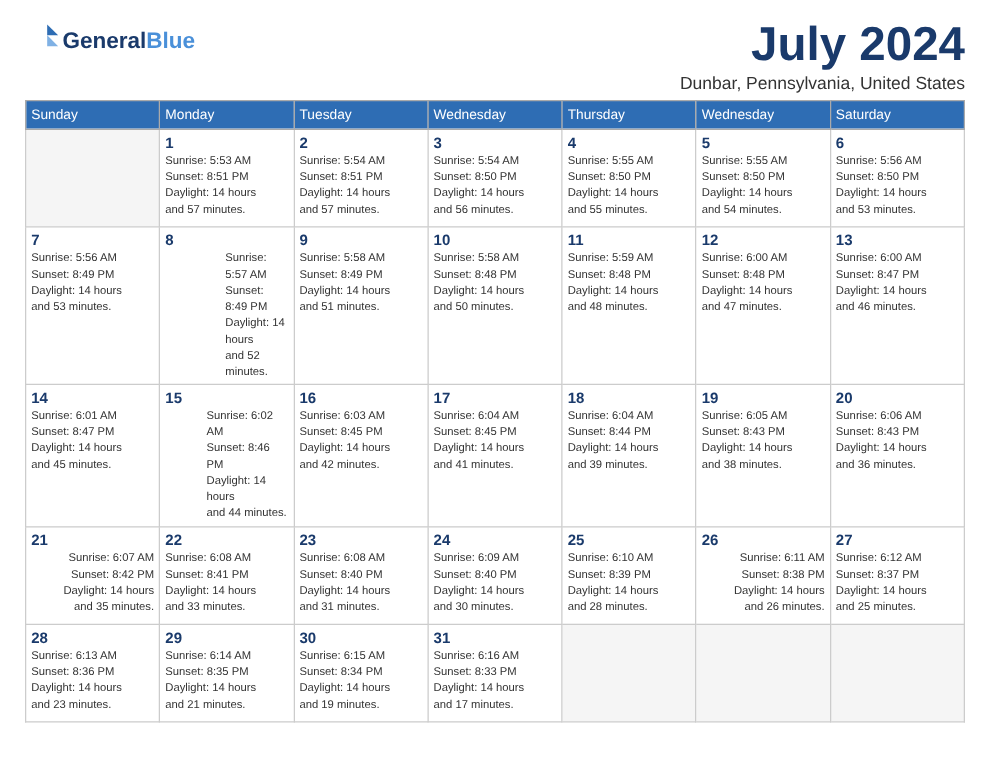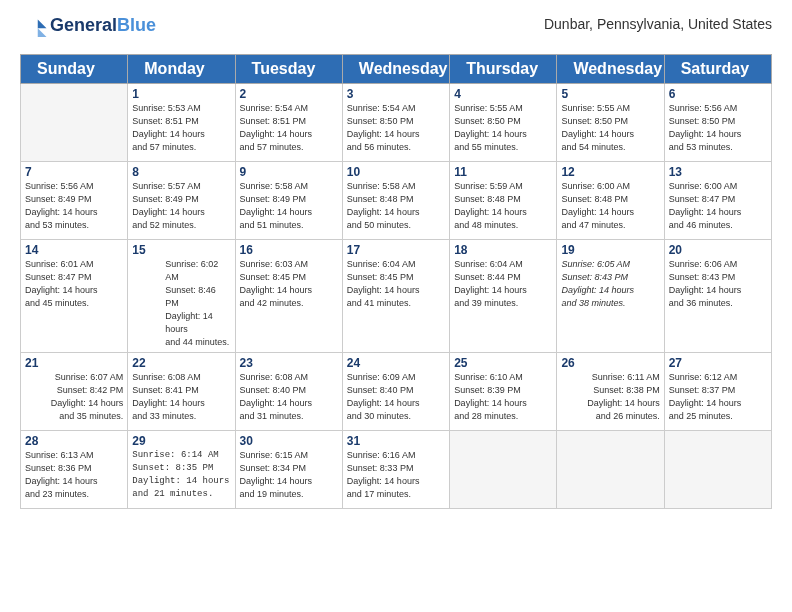--- a/index.html
+++ b/index.html
@@ -15,21 +15,21 @@
       padding: 16px 20px 10px 20px;
     }
     .header-row {
       display: flex;
       justify-content: space-between;
       align-items: flex-start;
       margin-bottom: 6px;
     }
     .logo {
       display: flex;
-      align-items: flex-start;
+      align-items: center;
     }
     .logo-text {
       font-size: 18px;
       font-weight: bold;
       color: #1a3a6b;
       line-height: 1.1;
     }
     .logo-text span {
       color: #4a90d9;
     }
@@ -53,23 +53,23 @@
       text-align: right;
     }
     table {
       width: 100%;
       border-collapse: collapse;
       table-layout: fixed;
     }
     th {
       background-color: #2e6db4;
       color: #fff;
-      font-size: 16px;
-      font-weight: bold;
-      padding: 5px 16px;
+      font-size: 11px;
+      font-weight: normal;
+      padding: 5px 4px;
       text-align: left;
       border: 1px solid #aaa;
     }
     td {
       border: 1px solid #ccc;
       vertical-align: top;
       padding: 3px 4px;
       font-size: 9.5px;
       color: #222;
       height: 78px;
@@ -103,20 +103,21 @@
           <polygon points="18,14 28,24 18,24" fill="#4a90d9" opacity="0.7"></polygon>
         </svg>
       </div>
       <div>
         <div class="logo-text">
           <span style="color:#1a3a6b;">General</span><span style="color:#4a90d9;">Blue</span>
         </div>
       </div>
     </div>
     <div class="title-block">
+      <div class="month-title">July 2024</div>
       <div class="location">Dunbar, Pennsylvania, United States</div>
     </div>
   </div>
 
   <table>
     <thead>
       <tr>
       <th>Sunday</th>
           <th>Monday</th>
           <th>Tuesday</th>
@@ -175,21 +176,21 @@
         <tr>
           <td>
             <span class="day-num">7</span>
             <div class="day-info" style="white-space: pre-line;">Sunrise: 5:56 AM
 Sunset: 8:49 PM
 Daylight: 14 hours
 and 53 minutes.</div>
           </td>
           <td>
             <span class="day-num">8</span>
-            <div class="day-info" style="white-space: pre-line;">Sunrise: 5:57 AM
+            <div class="day-info" style="white-space: pre-line; margin-left: 48px;">Sunrise: 5:57 AM
 Sunset: 8:49 PM
 Daylight: 14 hours
 and 52 minutes.</div>
           </td>
           <td>
             <span class="day-num">9</span>
             <div class="day-info" style="white-space: pre-line;">Sunrise: 5:58 AM
 Sunset: 8:49 PM
 Daylight: 14 hours
 and 51 minutes.</div>
@@ -254,21 +255,21 @@
           </td>
           <td>
             <span class="day-num">18</span>
             <div class="day-info" style="white-space: pre-line;">Sunrise: 6:04 AM
 Sunset: 8:44 PM
 Daylight: 14 hours
 and 39 minutes.</div>
           </td>
           <td>
             <span class="day-num">19</span>
-            <div class="day-info" style="white-space: pre-line; font-style: italic;">Sunrise: 6:05 AM
+            <div class="day-info" style="white-space: pre-line;">Sunrise: 6:05 AM
 Sunset: 8:43 PM
 Daylight: 14 hours
 and 38 minutes.</div>
           </td>
           <td>
             <span class="day-num">20</span>
             <div class="day-info" style="white-space: pre-line;">Sunrise: 6:06 AM
 Sunset: 8:43 PM
 Daylight: 14 hours
 and 36 minutes.</div>
@@ -328,21 +329,21 @@
         <tr>
           <td>
             <span class="day-num">28</span>
             <div class="day-info" style="white-space: pre-line;">Sunrise: 6:13 AM
 Sunset: 8:36 PM
 Daylight: 14 hours
 and 23 minutes.</div>
           </td>
           <td>
             <span class="day-num">29</span>
-            <div class="day-info" style="white-space: pre-line; font-family: Liberation Mono, monospace;">Sunrise: 6:14 AM
+            <div class="day-info" style="white-space: pre-line;">Sunrise: 6:14 AM
 Sunset: 8:35 PM
 Daylight: 14 hours
 and 21 minutes.</div>
           </td>
           <td>
             <span class="day-num">30</span>
             <div class="day-info" style="white-space: pre-line;">Sunrise: 6:15 AM
 Sunset: 8:34 PM
 Daylight: 14 hours
 and 19 minutes.</div>

